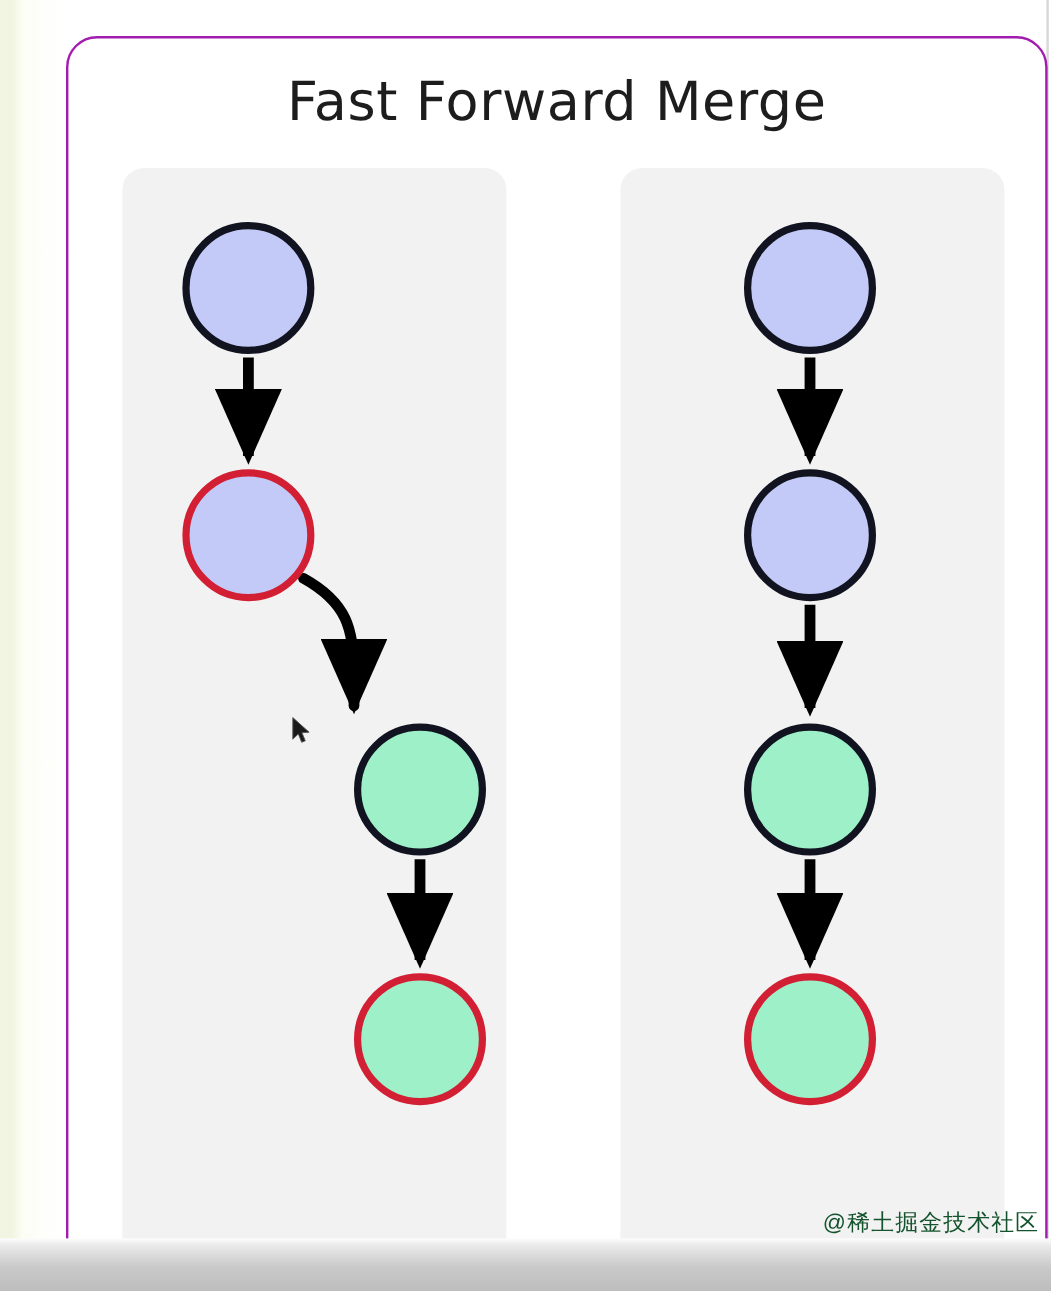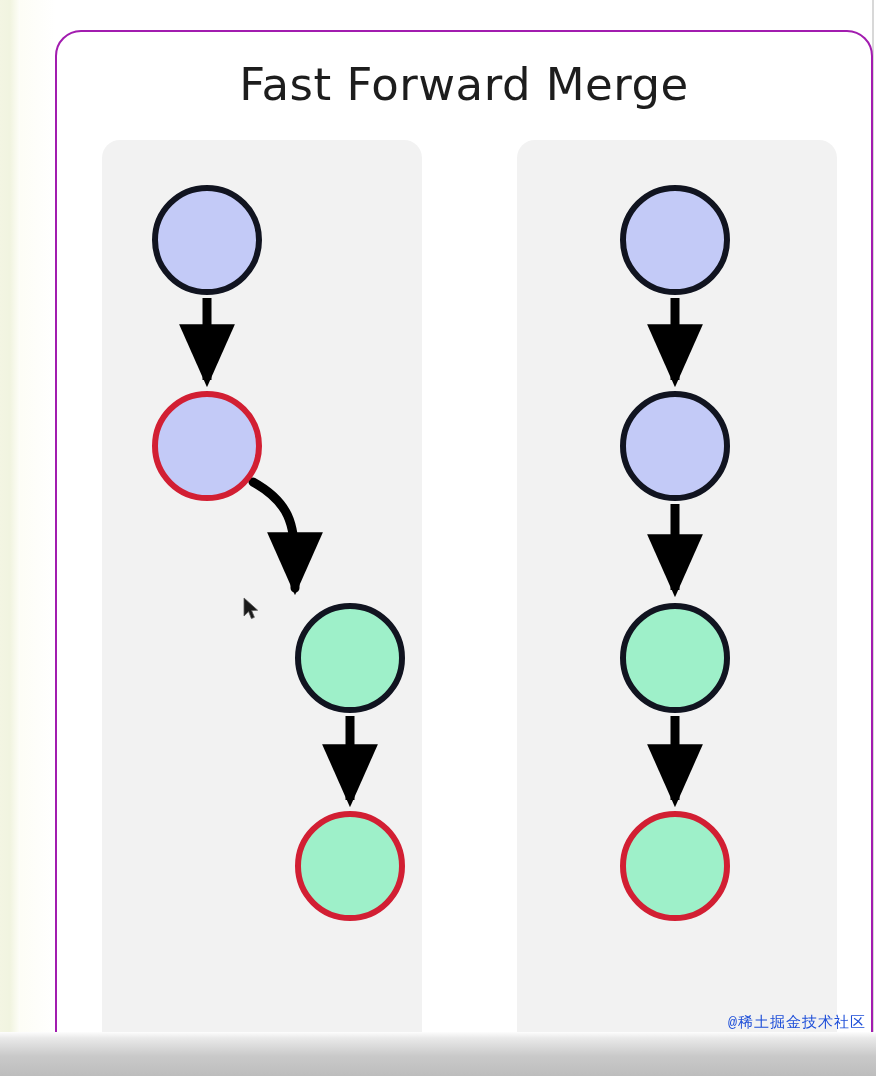--- a/index.html
+++ b/index.html
@@ -115,24 +115,24 @@
     left: 0;
     bottom: 0;
     width: 876px;
     height: 44px;
     background: linear-gradient(to bottom, #fdfdfd 0%, #e9e9e9 14%, #c9c9c9 55%, #bdbdbd 100%);
   }
   #watermark {
     position: absolute;
     right: 10px;
     bottom: 44px;
-    font-size: 15px;
-    color: #1d4ed8;
+    font-size: 19px;
+    color: #14532d;
     letter-spacing: 1px;
-    font-family: Liberation Mono, monospace;
+    font-family: Liberation Sans, sans-serif;
     white-space: nowrap;
   }
   
   #right-rule {
     position: absolute;
     right: 2px;
     top: 0;
     width: 2px;
     height: 1036px;
     background: #d8d8d8;

